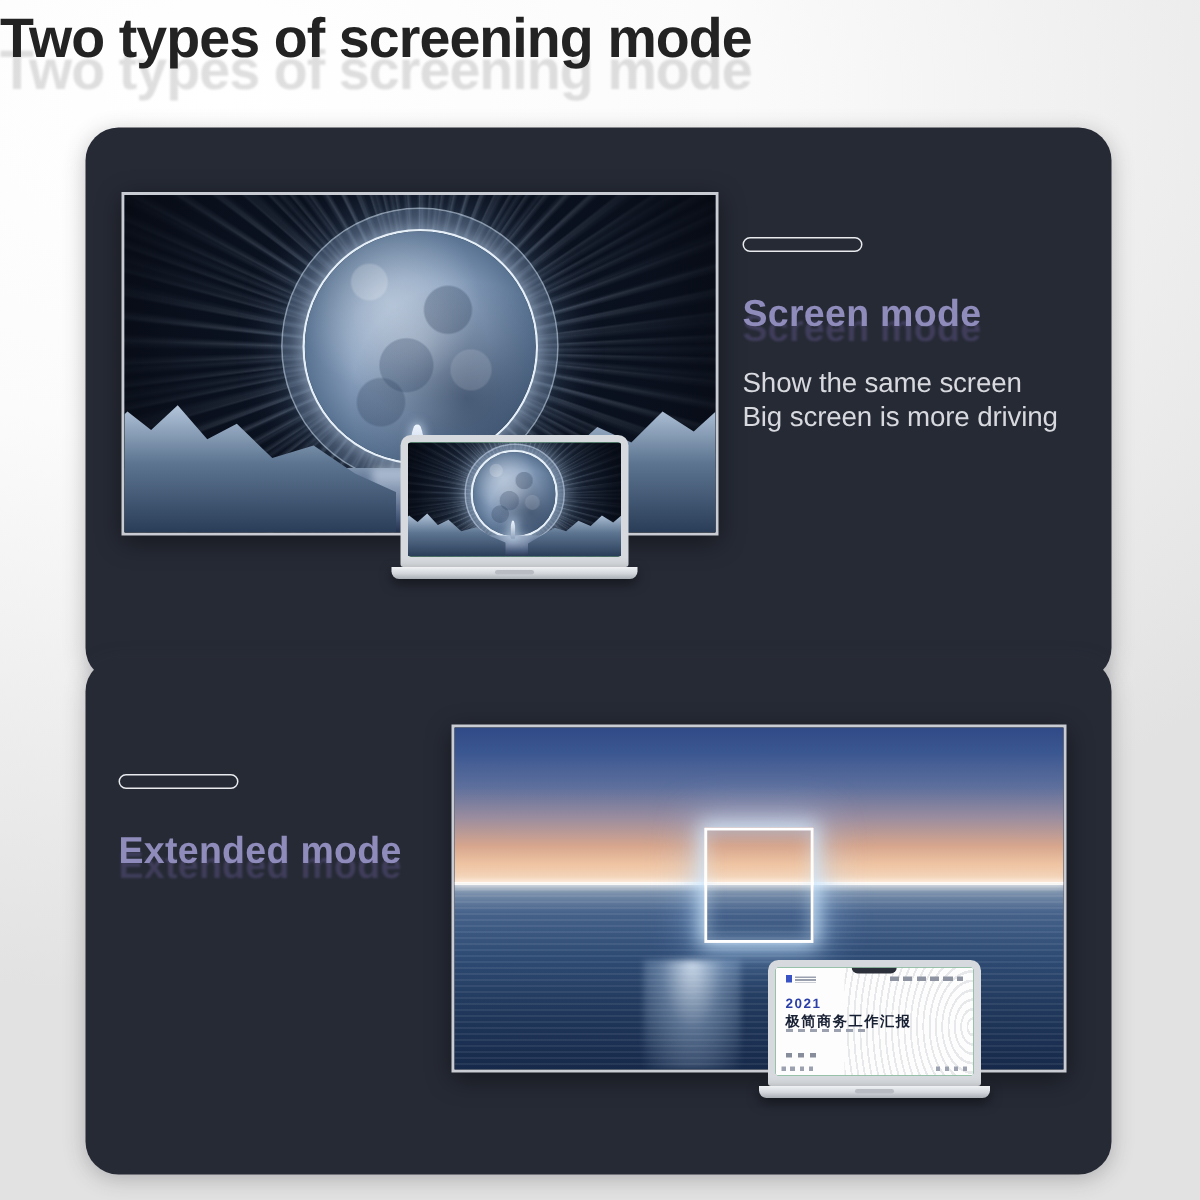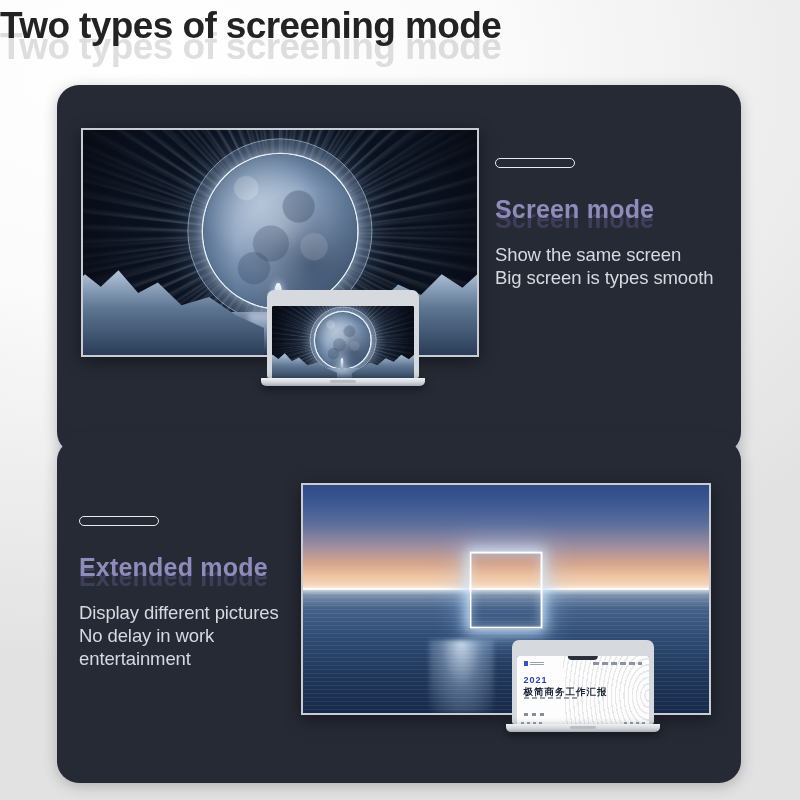--- a/index.html
+++ b/index.html
@@ -151,21 +151,20 @@
     background: #d6d9dd;
     border-radius: 7px 7px 2px 2px;
     padding: 5px 5px 7px 5px;
   }
   .laptop-screen {
     width: 100%; height: 100%;
     overflow: hidden;
     position: relative;
     background: #15803d;
     border-radius: 2px;
-    margin-top: 11px;
   }
   .laptop-base {
     height: 8px;
     background: linear-gradient(180deg, #f0f2f4 0%, #d2d6db 55%, #a8adb4 100%);
     border-radius: 0 0 5px 5px;
     position: relative;
     box-shadow: 0 3px 8px rgba(0,0,0,0.5);
   }
   .laptop-base::after {
     content: "";
@@ -433,35 +432,32 @@
     <div class="laptop-base"></div>
   </div>
 
   <div class="text-block tb-1">
     <div class="pill"></div>
     <div class="mode-title-wrap">
       <div class="mode-title-ghost">Screen mode</div>
       <div class="mode-title">Screen mode</div>
     </div>
     <div class="mode-desc">Show the same screen
-Big screen is types smooth</div>
+Big screen is more driving</div>
   </div>
 </div>
 
 <div class="panel panel-2">
 
   <div class="text-block tb-2">
     <div class="pill"></div>
     <div class="mode-title-wrap">
       <div class="mode-title-ghost">Extended mode</div>
       <div class="mode-title">Extended mode</div>
     </div>
-    <div class="mode-desc">Display different pictures
-No delay in work
-entertainment</div>
   </div>
 
   <div class="tv tv-2">
     <div class="tv-screen">
       <div class="ocean-scene">
         <div class="ocean-sky"></div>
         <div class="ocean-water"></div>
         <div class="ocean-horizon"></div>
         <div class="ocean-reflect"></div>
         <div class="ocean-square"></div>

